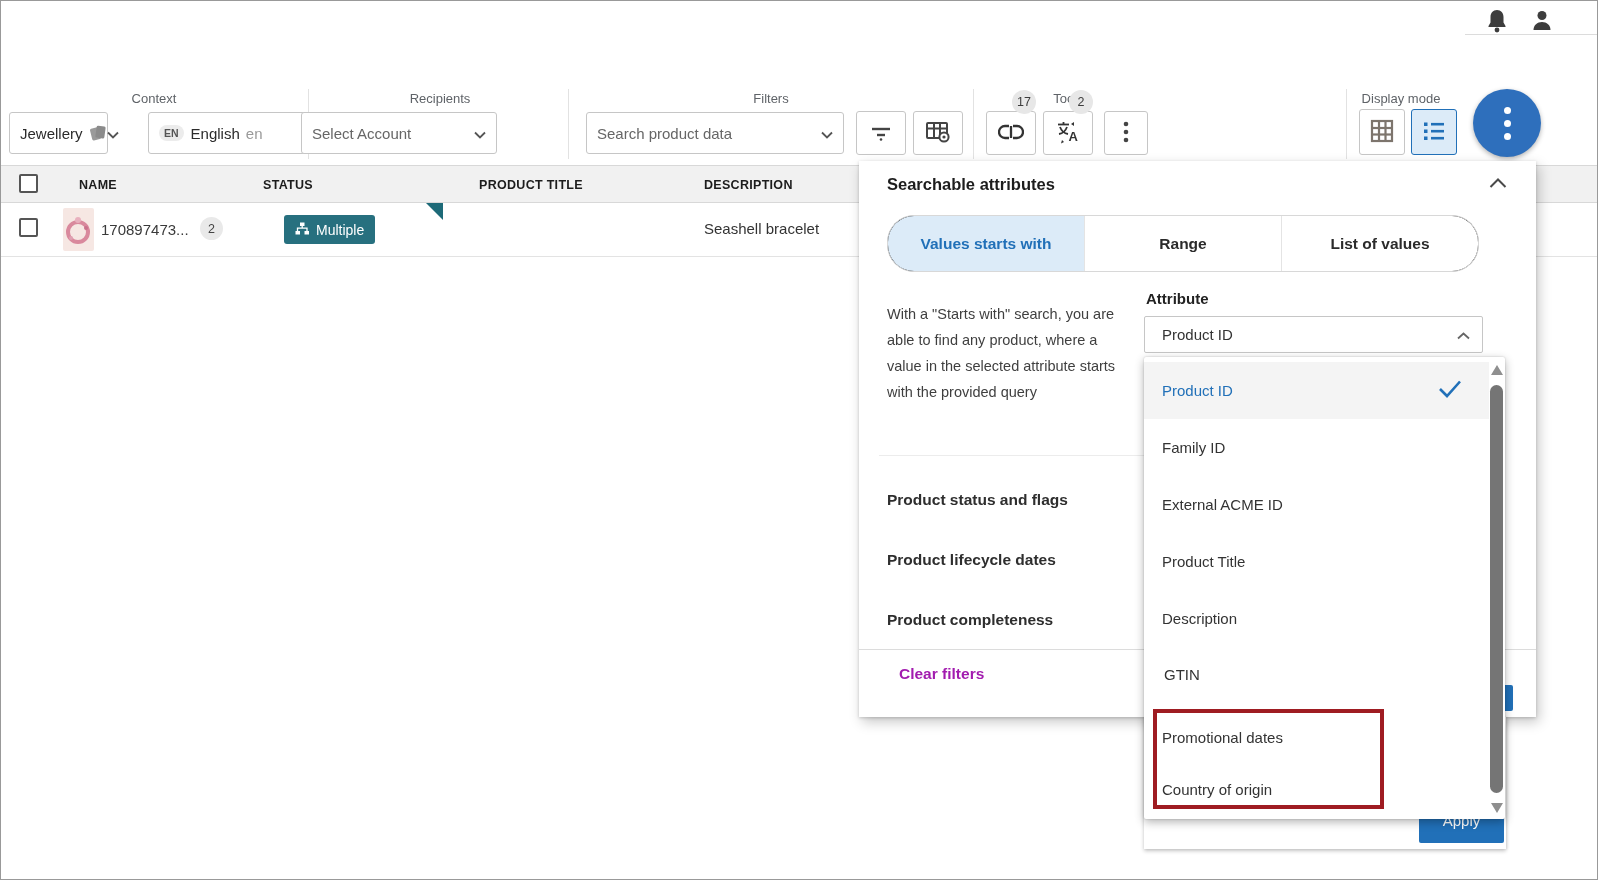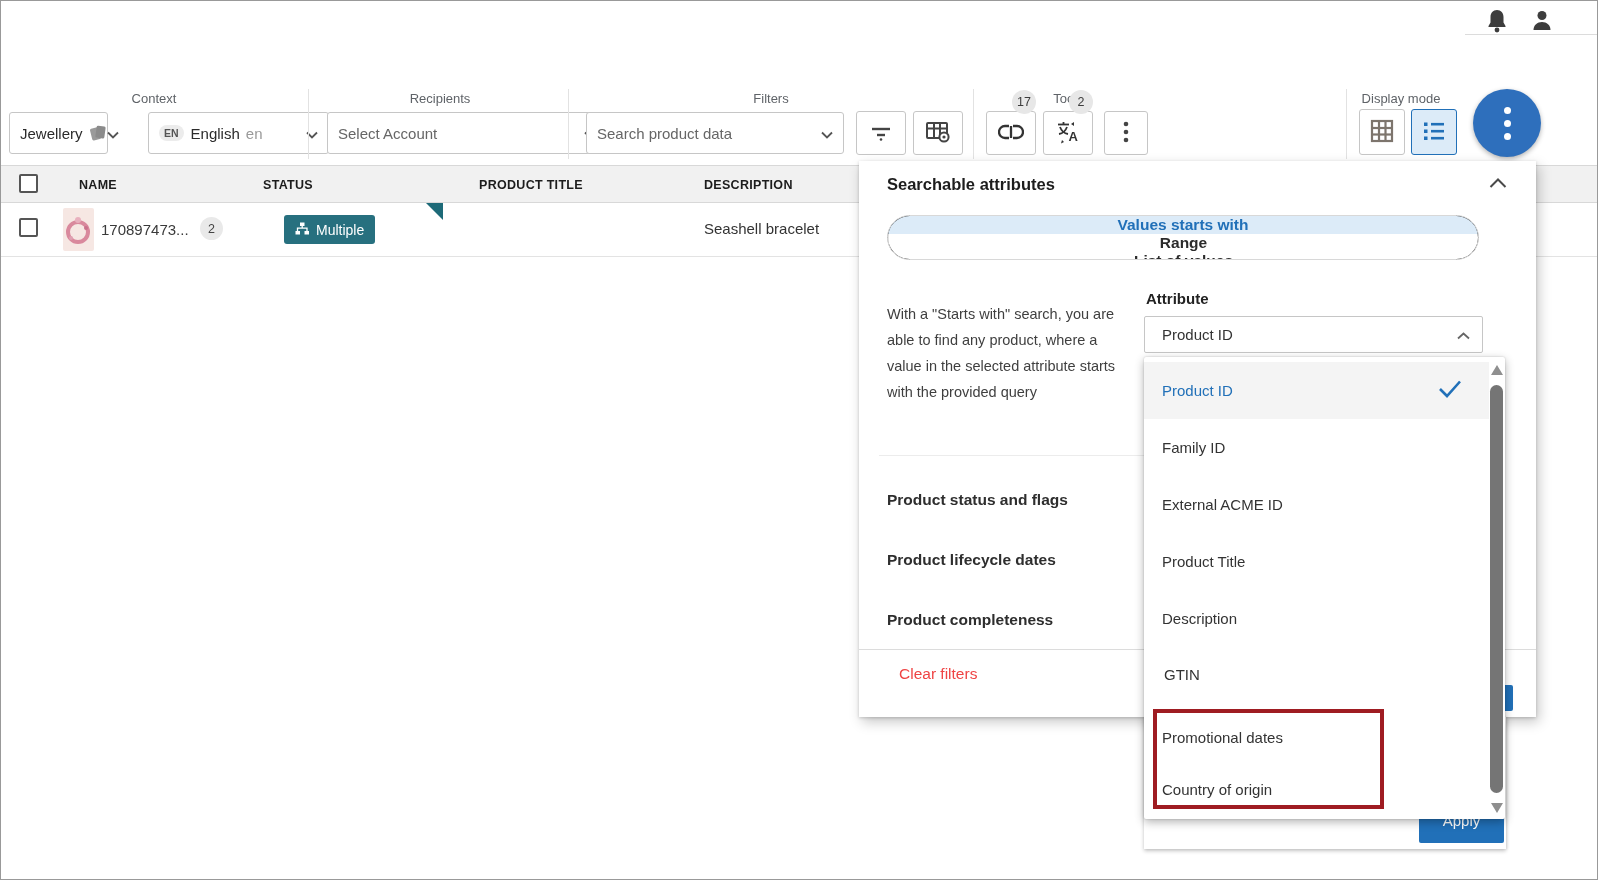--- a/index.html
+++ b/index.html
@@ -52,31 +52,31 @@
   .chip{left:283px;top:12px;height:29px;background:#27707f;border-radius:3px;color:#fff;font-size:14px;
         display:flex;align-items:center;padding:0 11px;gap:7px;}
   .thumb{left:62px;top:5px;width:31px;height:43px;border-radius:2px;overflow:hidden;}
   .desc-cell{left:703px;top:17px;font-size:15px;color:#333;}
 
   
   .panel{left:858px;top:160px;width:677px;height:556px;background:#fff;z-index:10;
          box-shadow:0 1px 3px rgba(0,0,0,.18),3px 5px 12px rgba(0,0,0,.22);}
   .panel-title{left:28px;top:14px;font-size:16.5px;font-weight:600;color:#1d1d1d;}
   .panel-collapse{left:626px;top:10px;width:26px;height:26px;}
-  .tabs{left:28px;top:54px;width:592px;height:45px;border:1px solid #d8d8d8;border-radius:27px;display:flex;
-        overflow:hidden;background:#000000;flex-direction:column;}
+  .tabs{left:28px;top:54px;width:592px;height:57px;border:1px solid #d8d8d8;border-radius:27px;display:flex;
+        overflow:hidden;background:#000000;}
   .tab{flex:1;display:flex;align-items:center;justify-content:center;font-size:15.5px;font-weight:600;
        color:#2b2b2b;cursor:pointer;border-left:1px solid #e4e4e4;background:#fff;}
   .tab:first-child{border-left:none;}
   .tab.active{background:#dcebf8;color:#2170b8;}
   .panel-desc{left:28px;top:140px;width:248px;font-size:14.5px;line-height:26px;color:#3f3f3f;}
   .hairline{height:1px;background:#ececec;}
   .section-title{left:28px;font-size:15.5px;font-weight:700;color:#2e2e2e;}
   .panel-divider{left:0;top:488px;width:677px;height:1px;background:#dcdcdc;}
-  .clear-link{left:40px;top:504px;font-size:15.5px;font-weight:400;color:#ef4444;cursor:pointer;}
+  .clear-link{left:40px;top:504px;font-size:15.5px;font-weight:700;color:#a21caf;cursor:pointer;}
   .attr-label{left:287px;top:129px;font-size:15px;font-weight:700;color:#222;}
   .attr-select{left:285px;top:155px;width:339px;height:37px;border:1px solid #c6c6c6;border-radius:2px;
                display:flex;align-items:center;padding:0 12px 0 17px;font-size:15px;color:#333;cursor:pointer;background:#fff;}
   .attr-select .chev{margin-left:auto;}
   .apply-btn{background:#2170b8;border:none;border-radius:2px;color:#fff;cursor:pointer;}
   .apply-hidden{left:572px;top:524px;width:82px;height:26px;font-size:14px;}
 
   
   .lower{left:1143px;top:716px;width:362px;height:132px;background:#fff;z-index:12;
          box-shadow:0 2px 4px rgba(0,0,0,.22),1px 0 3px rgba(0,0,0,.1);}
@@ -144,21 +144,21 @@
     <span class="lang-suffix">en</span>
     <span class="chev">
       <svg width="12" height="8" viewBox="0 0 12 8">
           <polyline points="1,1.5 6,6.5 11,1.5" fill="none" stroke="#555" stroke-width="1.8"></polyline>
         </svg>
     </span>
   </div>
   <div class="abs tb-divider" style="left:307px;"></div>
 
   <div class="abs group-label" style="left:318px;width:242px;">Recipients</div>
-  <div class="abs dd" style="left:326px;width:280px;">
+  <div class="abs dd" style="left:300px;width:196px;">
     <span class="ph">Select Account</span>
     <span class="chev">
       <svg width="12" height="8" viewBox="0 0 12 8">
           <polyline points="1,1.5 6,6.5 11,1.5" fill="none" stroke="#555" stroke-width="1.8"></polyline>
         </svg>
     </span>
   </div>
   <div class="abs tb-divider" style="left:567px;"></div>
 
   <div class="abs group-label" style="left:585px;width:370px;">Filters</div>

